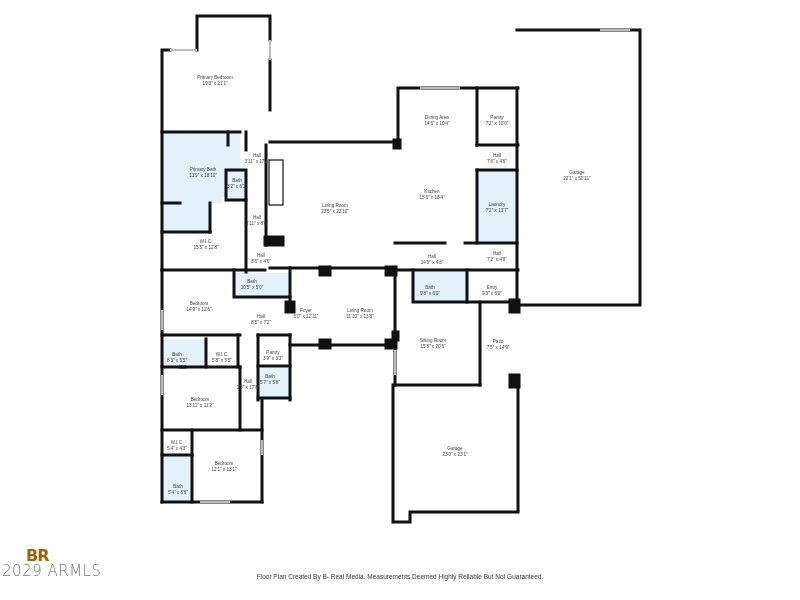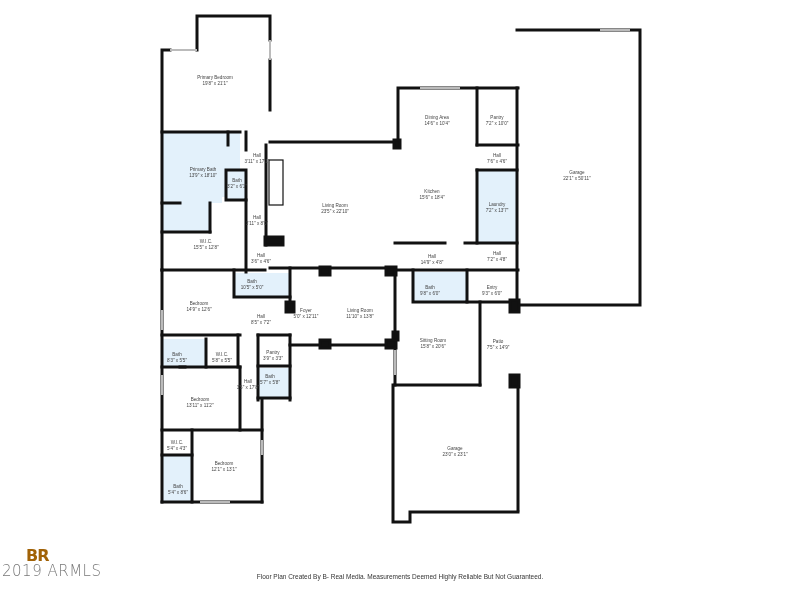--- a/index.html
+++ b/index.html
@@ -146,14 +146,14 @@
     <div class="room-label" style="left: 248px; top: 385px;"><span>Hall</span><span class="dim">3'5" x 17'8"</span></div>
     <div class="room-label" style="left: 270px; top: 380px;"><span>Bath</span><span class="dim">5'7" x 5'8"</span></div>
     <div class="room-label" style="left: 200px; top: 403px;"><span>Bedroom</span><span class="dim">13'11" x 11'2"</span></div>
     <div class="room-label" style="left: 455px; top: 452px;"><span>Garage</span><span class="dim">23'0" x 23'1"</span></div>
     <div class="room-label" style="left: 177px; top: 446px;"><span>W.I.C.</span><span class="dim">5'4" x 4'3"</span></div>
     <div class="room-label" style="left: 224px; top: 467px;"><span>Bedroom</span><span class="dim">12'1" x 13'1"</span></div>
     <div class="room-label" style="left: 178px; top: 490px;"><span>Bath</span><span class="dim">5'4" x 8'6"</span></div>
   </div>
 
 <div class="logo">BR</div>
-<div class="copyright">2019 ARMLS</div>
+<div class="copyright">2029 ARMLS</div>
 <div class="footer">Floor Plan Created By B- Real Media. Measurements Deemed Highly Reliable But Not Guaranteed.</div>
 
 </body></html>

